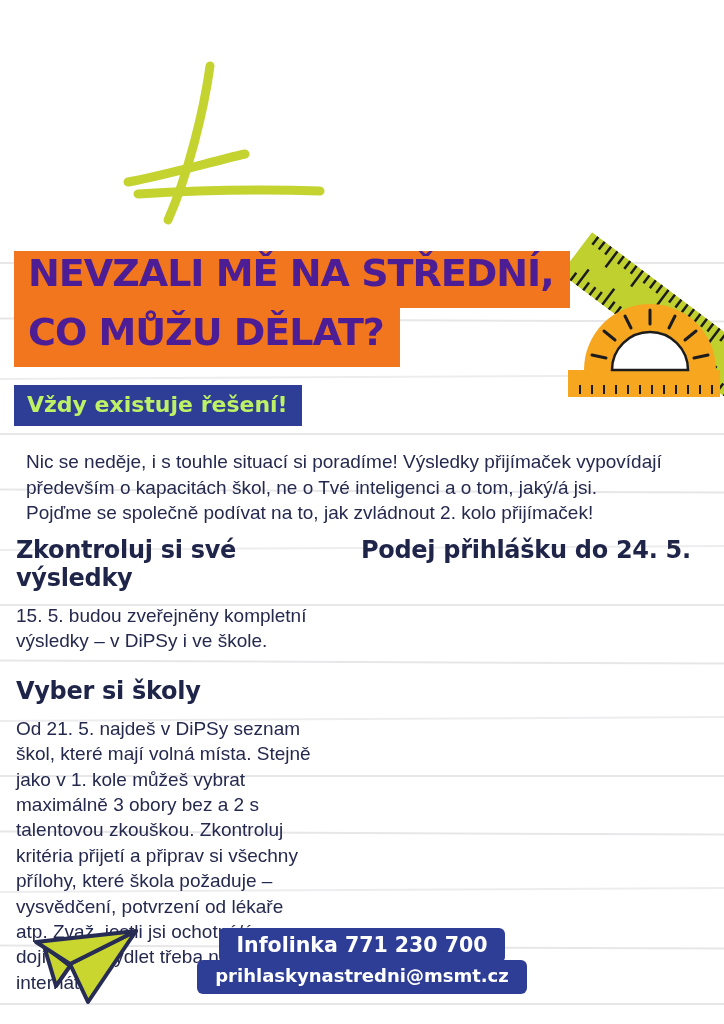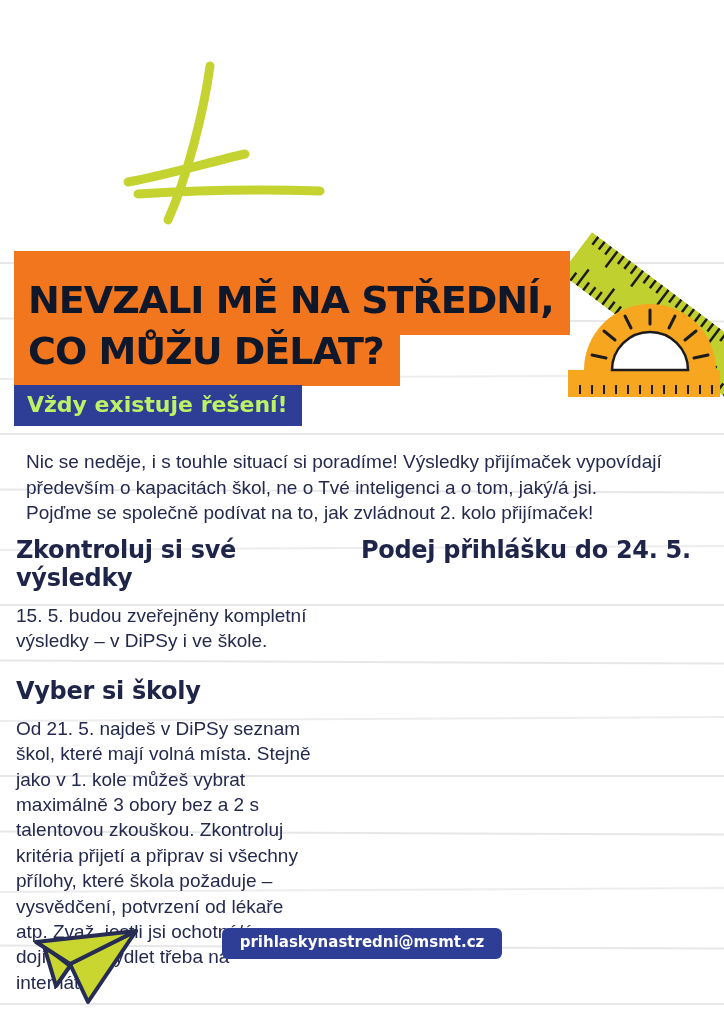--- a/index.html
+++ b/index.html
@@ -29,27 +29,27 @@
     font-size:58px;color:#c4d32f;letter-spacing:-1px;
   }
   .doodle{position:absolute;left:92px;top:50px;z-index:3;}
 
   
   .ruler{position:absolute;left:592px;top:232px;z-index:2;transform:rotate(37deg);transform-origin:0 0;}
   .protractor{position:absolute;left:566px;top:300px;z-index:3;}
 
   
   .q-line{
-    position:absolute;left:14px;background:#f1761e;color:#0f172a;z-index:4;
+    position:absolute;left:14px;background:#f1761e;color:#4c1d95;z-index:4;
     font-family:"DejaVu Sans",sans-serif;font-weight:bold;
     font-size:38px;letter-spacing:-1px;white-space:nowrap;
-    padding:27px 16px 13px 14px;
+    padding:0 16px 13px 14px;
   }
   .q1{top:251px;}
-  .q2{top:324px;padding-top:5px;}
+  .q2{top:305px;padding-top:5px;}
 
   
   .badge{
     position:absolute;left:14px;top:385px;z-index:4;
     background:#2e3e96;color:#bef264;
     font-family:"DejaVu Sans",sans-serif;font-weight:bold;font-size:22px;
     padding:7px 14px 9px 13px;white-space:nowrap;
   }
 
   
@@ -75,21 +75,21 @@
   .plane{position:absolute;left:30px;top:928px;z-index:5;}
   .contact{
     position:absolute;left:0;top:928px;width:724px;z-index:5;
     display:flex;flex-direction:column;align-items:center;
   }
   .pill{
     background:#2e3e96;color:#ffffff;border-radius:6px;
     font-family:"DejaVu Sans",sans-serif;font-weight:bold;white-space:nowrap;
   }
   .pill-top{font-size:20.5px;padding:5px 17px 6px 17px;margin-bottom:-3px;}
-  .pill-bottom{font-size:15px;padding:5px 18px 8px 18px;text-align:center;}
+  .pill-bottom{font-size:18px;padding:5px 18px 8px 18px;text-align:center;}
 </style>
 </head>
 <body>
 
 <div class="page">
 
   <div class="rule" style="top:262px"></div>
   <div class="rule alt" style="top:319px"></div>
   <div class="rule alt2" style="top:376px"></div>
   <div class="rule" style="top:433px"></div>
@@ -164,16 +164,17 @@
     </section>
   </div>
 
   <svg class="plane" width="116" height="84" viewBox="0 0 116 84">
     <polygon points="14,18 40,38 26,58" fill="#c9d62f" stroke="#272c55" stroke-width="4" stroke-linejoin="round"></polygon>
     <polygon points="106,3 40,36 58,74" fill="#c9d62f" stroke="#272c55" stroke-width="4" stroke-linejoin="round"></polygon>
     <polygon points="6,14 106,3 40,36" fill="#c9d62f" stroke="#272c55" stroke-width="4" stroke-linejoin="round"></polygon>
   </svg>
 
   <div class="contact">
+    <div class="pill pill-top">Infolinka 771 230 700</div>
     <div class="pill pill-bottom">prihlaskynastredni@msmt.cz</div>
   </div>
 
 </div>
 
 </body></html>

